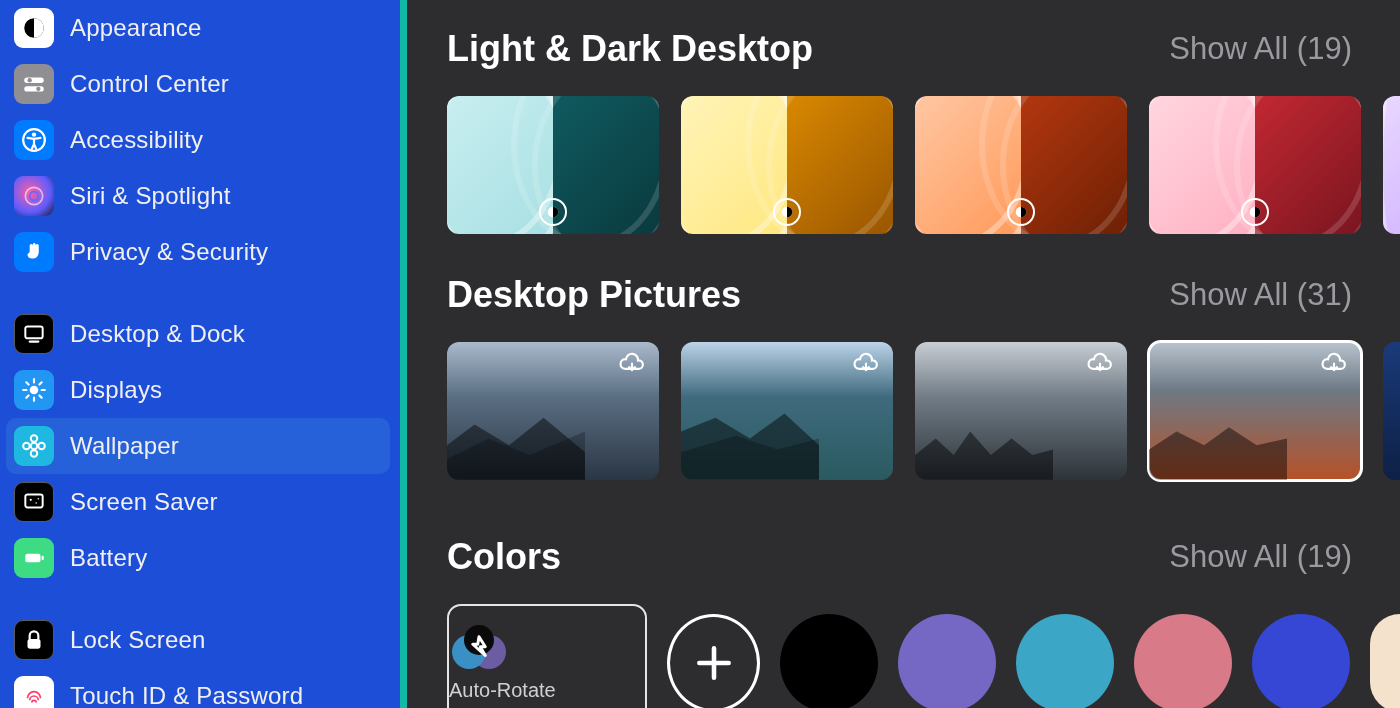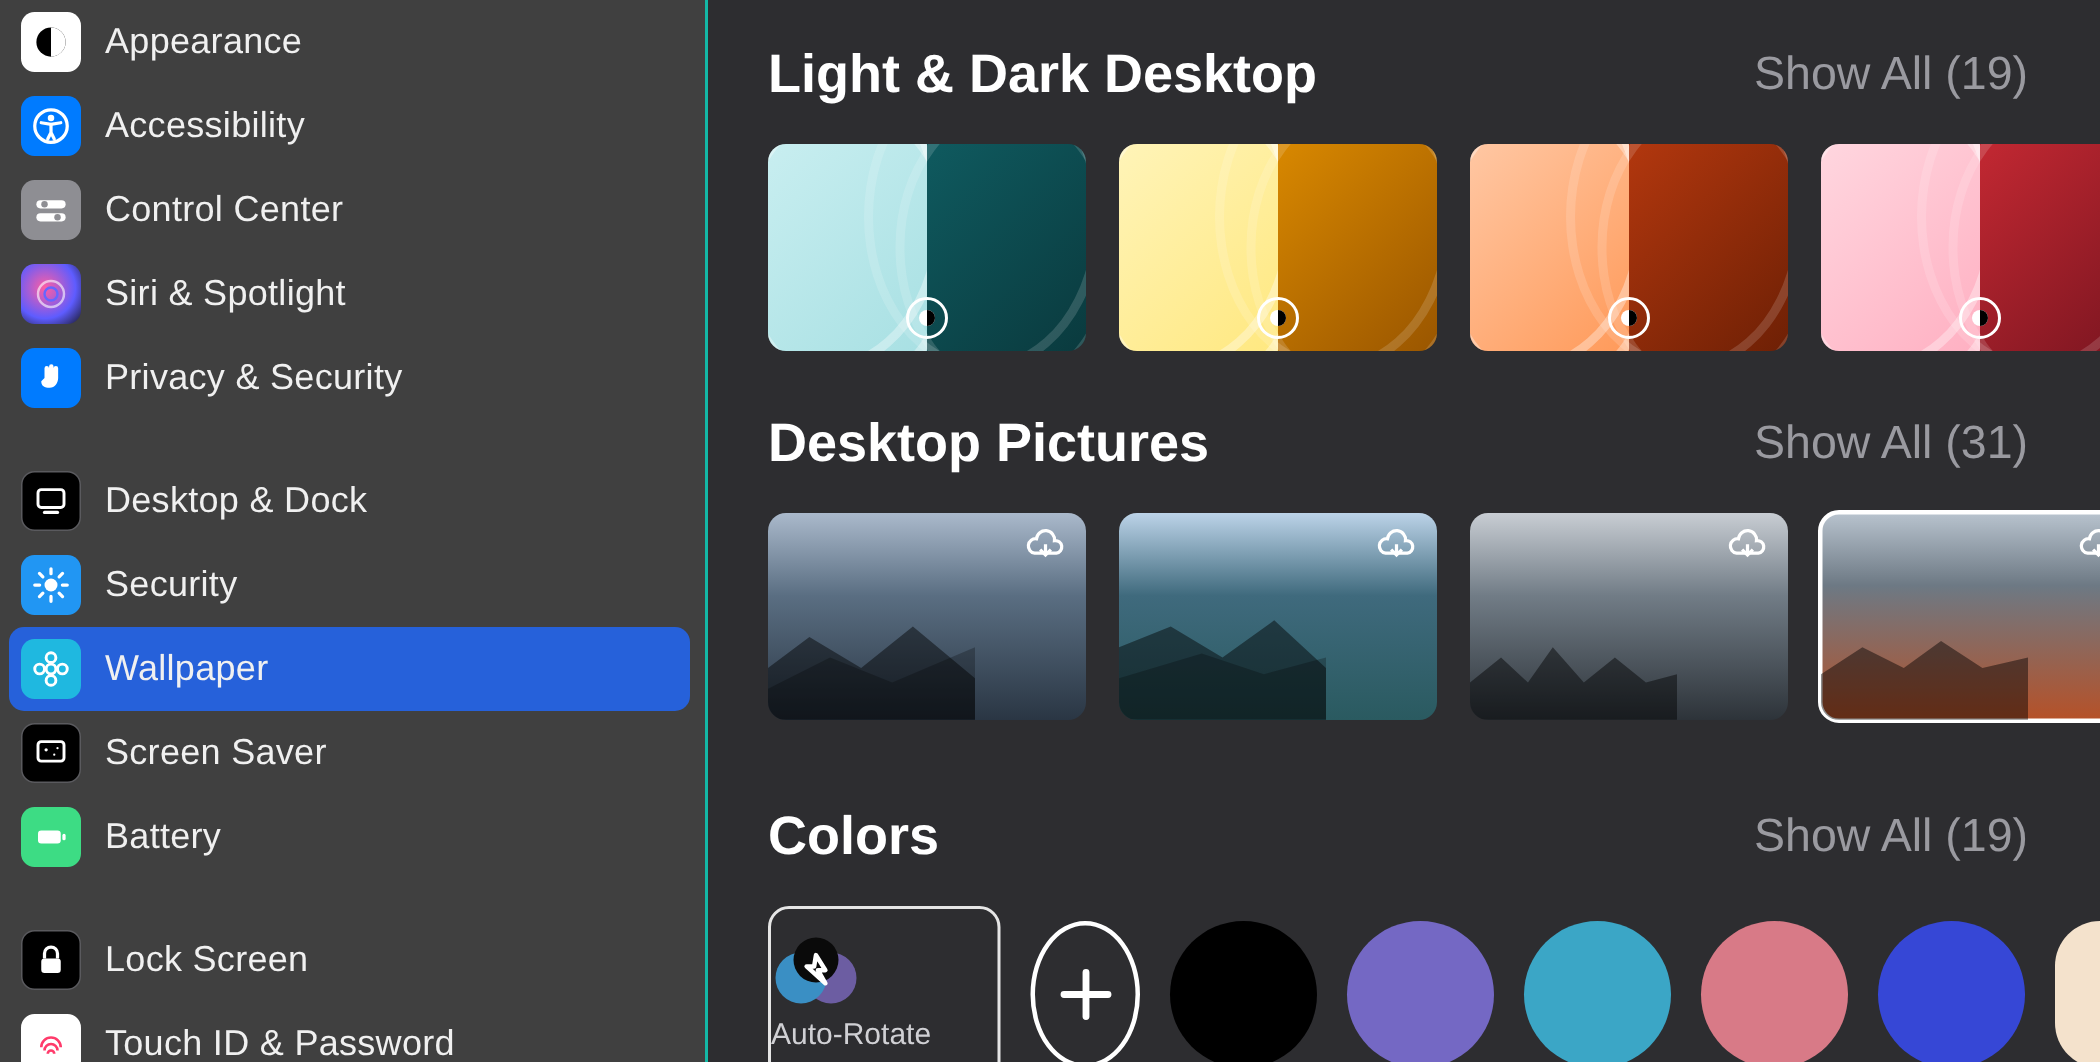--- a/index.html
+++ b/index.html
@@ -1,20 +1,20 @@
 <!DOCTYPE html>
 <html><head>
 <meta charset="utf-8">
 <style>
   * { box-sizing: border-box; margin: 0; padding: 0; }
   html, body { width: 1400px; height: 708px; overflow: hidden; font-family: -apple-system, 'Helvetica Neue', Arial, sans-serif; background:#2a2a2c; color:#fff; }
   body { display:flex; }
 
   
-  .sidebar { width: 472px; background:#404040; padding: 0 10px 0 6px; border-right: 2px solid #14b8a6; overflow: hidden; }
+  .sidebar { width: 407px; background:#1d4ed8; padding: 0 10px 0 6px; border-right: 7px solid #14b8a6; overflow: hidden; }
   .side-list { list-style:none; }
   .side-item { display:flex; align-items:center; height:56px; border-radius:10px; padding-left:8px; font-size:24px; letter-spacing:0.2px; cursor:pointer; }
   .side-item.selected { background:#2661da; }
   .side-item .label { margin-left:16px; color:#f0f0f0; }
   .side-spacer { height:26px; }
 
   .icon-box { width:40px; height:40px; border-radius:9px; display:flex; align-items:center; justify-content:center; flex-shrink:0; }
   .icon-box svg { width:26px; height:26px; }
   .ib-white  { background:#fff; }
   .ib-blue   { background:#007bff; }
@@ -90,40 +90,40 @@
       <span class="icon-box ib-white">
         <svg viewBox="0 0 24 24">
             <circle cx="12" cy="12" r="9" fill="#000"></circle>
             <path d="M12 3a9 9 0 0 1 0 18z" fill="#fff"></path>
           </svg>
       </span>
       <span class="label">Appearance</span>
     </li>
 
     <li class="side-item">
-      <span class="icon-box ib-blue">
-        <svg viewBox="0 0 24 24">
-            <circle cx="12" cy="12" r="10" fill="none" stroke="#fff" stroke-width="2"></circle>
-            <circle cx="12" cy="7" r="2" fill="#fff"></circle>
-            <path d="M6 10l6 1 6-1M12 11v5l-2 4M12 16l2 4" stroke="#fff" stroke-width="2" fill="none" stroke-linecap="round"></path>
-          </svg>
-      </span>
-      <span class="label">Accessibility</span>
-    </li>
-
-    <li class="side-item">
       <span class="icon-box ib-gray">
         <svg viewBox="0 0 24 24">
             <rect x="3" y="6" width="18" height="5" rx="2.5" fill="#fff"></rect>
             <circle cx="8" cy="8.5" r="2" fill="#8e8e93"></circle>
             <rect x="3" y="14" width="18" height="5" rx="2.5" fill="#fff"></rect>
             <circle cx="16" cy="16.5" r="2" fill="#8e8e93"></circle>
           </svg>
       </span>
       <span class="label">Control Center</span>
+    </li>
+
+    <li class="side-item">
+      <span class="icon-box ib-blue">
+        <svg viewBox="0 0 24 24">
+            <circle cx="12" cy="12" r="10" fill="none" stroke="#fff" stroke-width="2"></circle>
+            <circle cx="12" cy="7" r="2" fill="#fff"></circle>
+            <path d="M6 10l6 1 6-1M12 11v5l-2 4M12 16l2 4" stroke="#fff" stroke-width="2" fill="none" stroke-linecap="round"></path>
+          </svg>
+      </span>
+      <span class="label">Accessibility</span>
     </li>
 
     <li class="side-item">
       <span class="icon-box ib-siri">
         <svg viewBox="0 0 24 24">
             <circle cx="12" cy="12" r="8" fill="none" stroke="#fff" stroke-width="1.5" opacity="0.6"></circle>
             <circle cx="12" cy="12" r="4" fill="none" stroke="#66f" stroke-width="1.5"></circle>
           </svg>
       </span>
       <span class="label">Siri &amp; Spotlight</span>
@@ -152,21 +152,21 @@
 
     <li class="side-item">
       <span class="icon-box ib-sun">
         <svg viewBox="0 0 24 24" fill="#fff">
             <circle cx="12" cy="12" r="4"></circle>
             <g stroke="#fff" stroke-width="2" stroke-linecap="round">
               <path d="M12 2v3M12 19v3M2 12h3M19 12h3M4.9 4.9l2.1 2.1M17 17l2.1 2.1M4.9 19.1L7 17M17 7l2.1-2.1"></path>
             </g>
           </svg>
       </span>
-      <span class="label">Security</span>
+      <span class="label">Displays</span>
     </li>
 
     <li class="side-item selected">
       <span class="icon-box" style="background:#1fb8e0">
         <svg viewBox="0 0 24 24" fill="none" stroke="#fff" stroke-width="1.8">
             <circle cx="12" cy="12" r="3"></circle>
             <circle cx="12" cy="5" r="3"></circle>
             <circle cx="12" cy="19" r="3"></circle>
             <circle cx="5" cy="12" r="3"></circle>
             <circle cx="19" cy="12" r="3"></circle>

